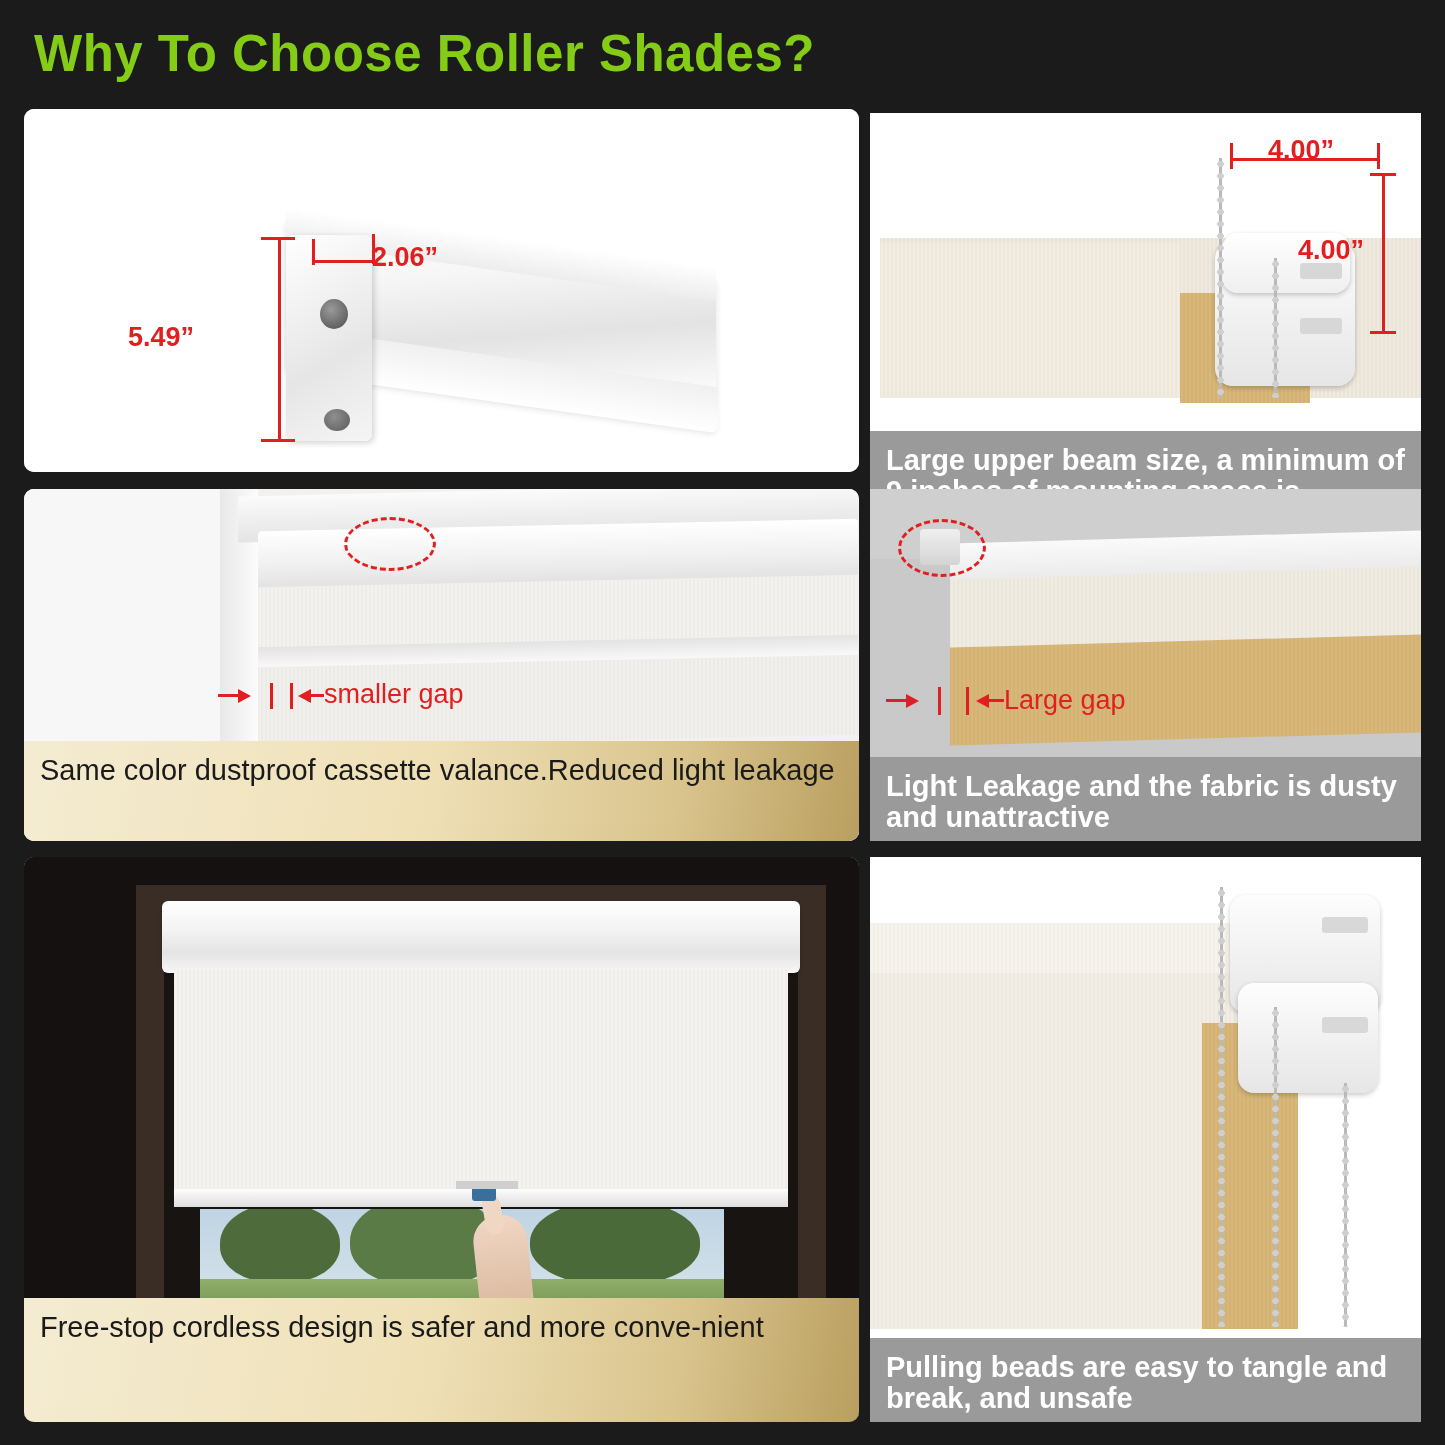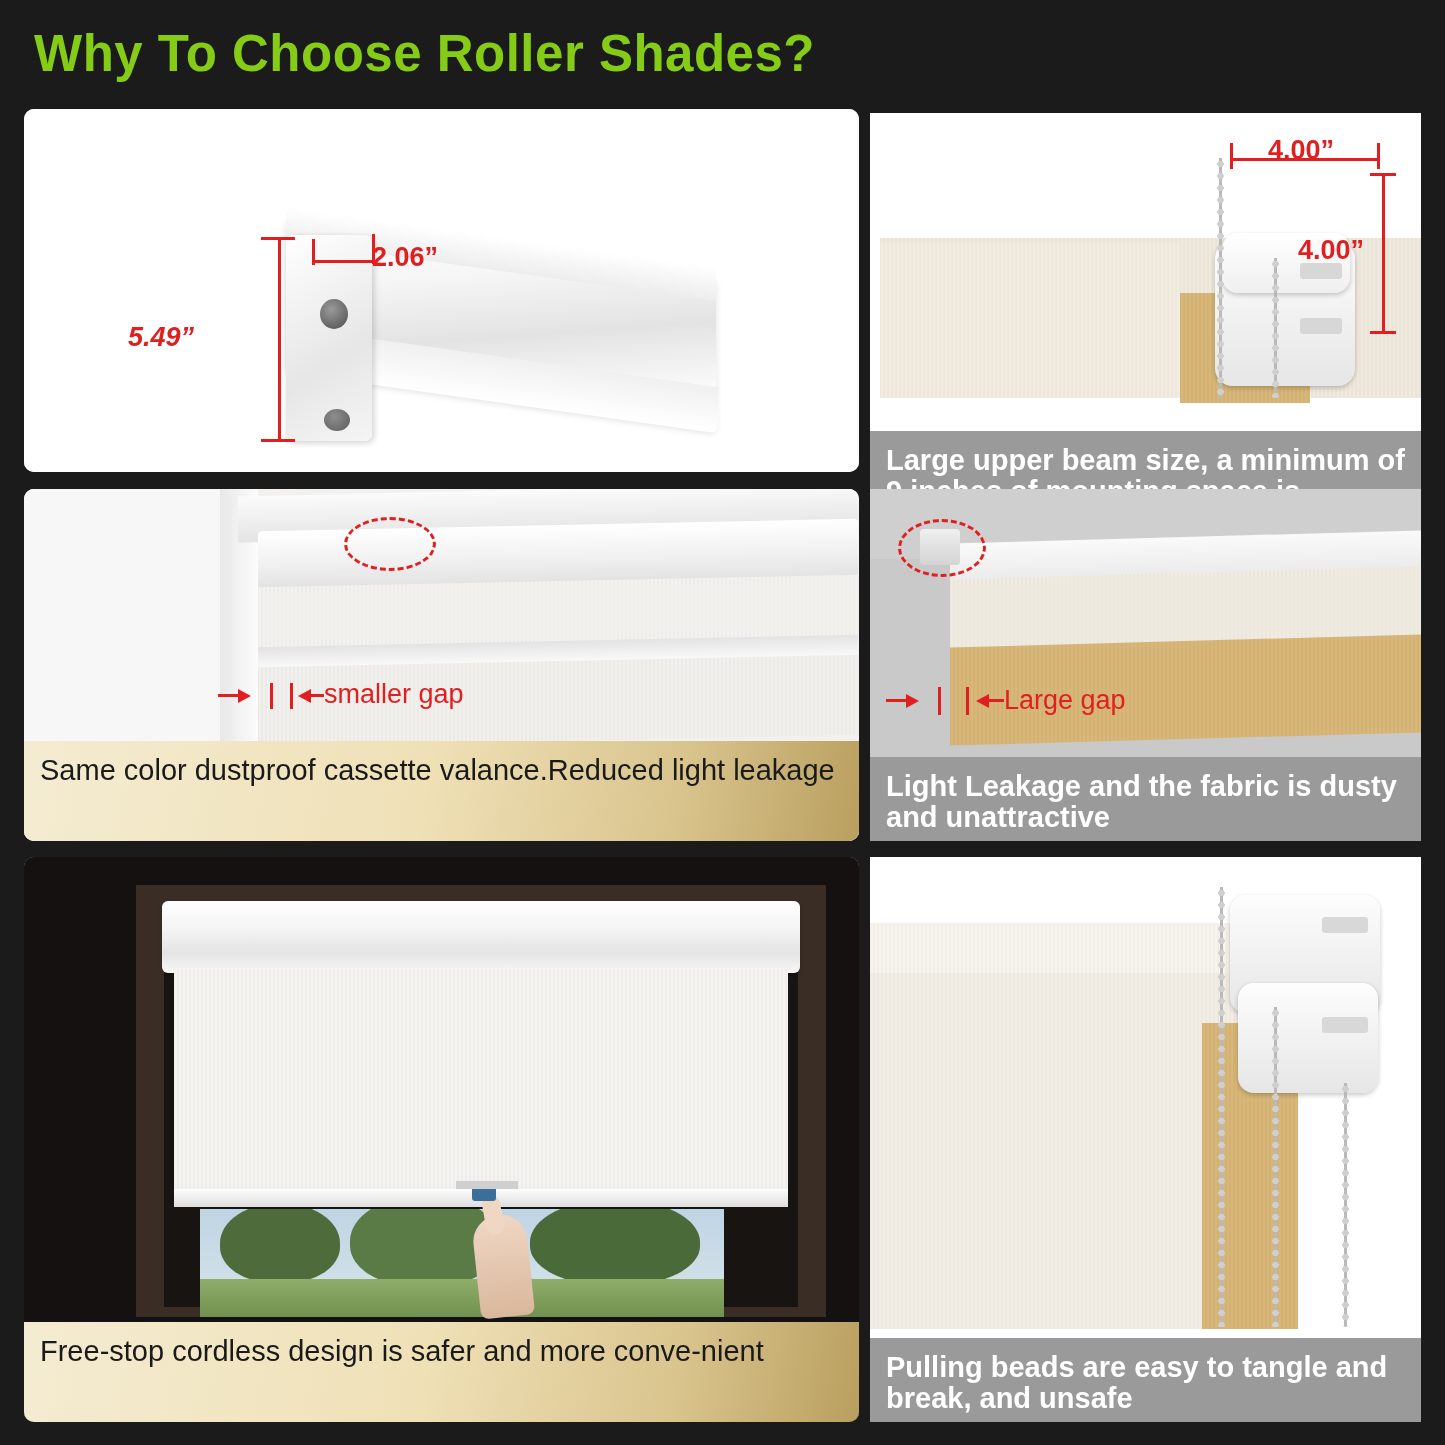--- a/index.html
+++ b/index.html
@@ -139,21 +139,21 @@
 
       <div class="dim-line" style="left:258px;top:148px;width:3px;height:-0px;"></div>
       <div class="dim-line" style="left:288px;top:151px;width:62px;height:3px;"></div>
       <div class="dim-line" style="left:288px;top:130px;width:3px;height:26px;"></div>
       <div class="dim-line" style="left:348px;top:125px;width:3px;height:30px;"></div>
       <div class="dim" style="left:348px;top:133px;">2.06”</div>
 
       <div class="dim-line" style="left:254px;top:128px;width:3px;height:205px;"></div>
       <div class="dim-line" style="left:237px;top:128px;width:34px;height:3px;"></div>
       <div class="dim-line" style="left:237px;top:330px;width:34px;height:3px;"></div>
-      <div class="dim" style="left:104px;top:213px;font-style:italic;">5.49”</div>
+      <div class="dim" style="left:104px;top:213px;">5.49”</div>
     </div>
   </div>
 
   <div class="panel" style="left:870px;top:113px;width:551px;height:422px;">
     <div class="photo bg-white">
 
       <div class="fabric" style="position:absolute;left:10px;top:125px;width:1300px;height:160px;
                   background-color:#efe9de;"></div>
       <div class="fabric-beige" style="position:absolute;left:10px;top:130px;width:300px;height:155px;"></div>
       <div class="fabric-tan" style="position:absolute;left:310px;top:180px;width:130px;height:110px;"></div>
@@ -261,21 +261,21 @@
 
       <div style="position:absolute;left:452px;top:358px;width:54px;height:102px;
                   background:linear-gradient(180deg,#f0d7c4,#d9b79c);border-radius:26px 26px 8px 8px;
                   transform:rotate(-6deg);"></div>
       <div style="position:absolute;left:460px;top:338px;width:18px;height:40px;
                   background:#f0d7c4;border-radius:9px;transform:rotate(-10deg);"></div>
       <div style="position:absolute;left:448px;top:330px;width:24px;height:14px;
                   background:#3a6f9c;border-radius:3px;"></div>
       <div style="position:absolute;left:432px;top:324px;width:62px;height:8px;background:#cfcfcf;"></div>
     </div>
-    <div class="caption cap-gold" style="height:100px;">Free-stop cordless design is safer and more conve-nient</div>
+    <div class="caption cap-gold" style="height:124px;">Free-stop cordless design is safer and more conve-nient</div>
   </div>
 
   <div class="panel" style="left:870px;top:857px;width:551px;height:565px;">
     <div class="photo" style="background:#ffffff;">
 
       <div class="fabric" style="position:absolute;left:0;top:92px;width:420px;height:380px;background-color:#f3eee5;"></div>
       <div class="fabric-tan" style="position:absolute;left:332px;top:166px;width:96px;height:306px;"></div>
       <div class="fabric" style="position:absolute;left:0;top:66px;width:420px;height:50px;background-color:#f7f4ee;"></div>
 
       <div class="roller-end" style="left:360px;top:38px;width:150px;height:118px;border-radius:16px;"></div>

